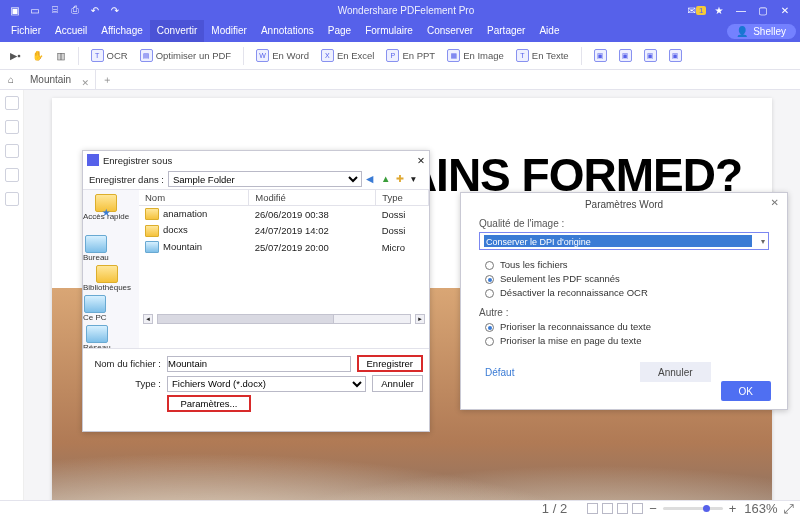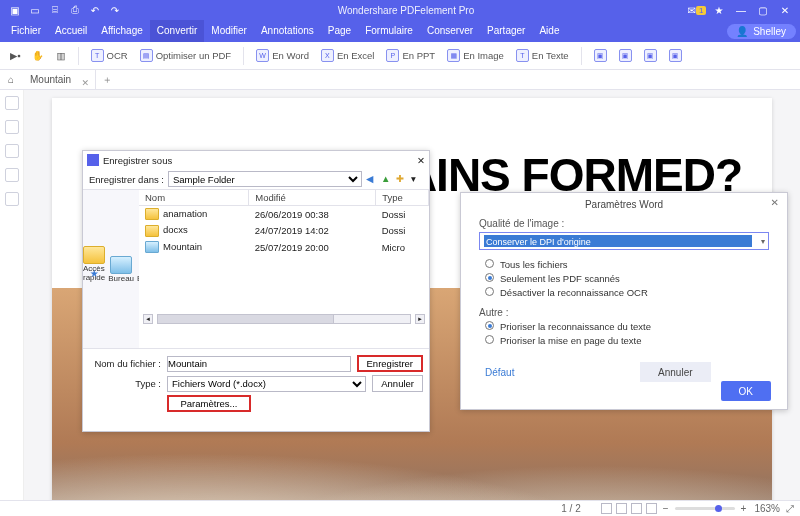--- a/index.html
+++ b/index.html
@@ -43,38 +43,38 @@
      background: linear-gradient(180deg,#d9a675 0%, #b07a55 50%, #5c6a7a 100%);
   }
   .doc-page .hero::after{content:"";position:absolute;left:0;right:0;bottom:0;height:55%;
     background:
       radial-gradient(ellipse at 20% 100%, #fff 0%, #ecdcc7 30%, transparent 60%),
       radial-gradient(ellipse at 75% 100%, #fff 0%, #e7d4bc 25%, transparent 55%);
   }
   .doc-page .headline{position:absolute; top:50px; right:30px; font-size:46px; font-weight:900; letter-spacing:-1px; font-family:"Arial Black","Arial Narrow",sans-serif;}
 
   
-  .statusbar{position:absolute; left:0; right:0; bottom:0; height:16px; border-top:1px solid #e3e3ec; background:#fff; display:flex; align-items:center; font-size:10px; color:#666; padding:0 6px;margin-top:23px;}
+  .statusbar{position:absolute; left:0; right:0; bottom:0; height:16px; border-top:1px solid #e3e3ec; background:#fff; display:flex; align-items:center; font-size:13px; color:#666; padding:0 6px;margin-top:23px;}
   .statusbar .spacer{flex:1;}
   .statusbar .zoom-track{width:60px;height:3px;background:#ddd;border-radius:2px;margin:0 6px;position:relative;}
   .statusbar .zoom-track .thumb{position:absolute;width:7px;height:7px;border-radius:50%;background:#5661ea;top:-2px;left:40px;}
   .statusbar .view-icons{display:flex;gap:4px;margin-right:6px;}
   .statusbar .vicon{width:11px;height:11px;border:1px solid #b9b9c7;}
 
   
   .save-dialog{position:absolute; left:82px; top:150px; width:348px; height:282px; background:#fff; border:1px solid #c9c9d4; box-shadow:0 1px 6px rgba(0,0,0,.2); font-size:9.5px; color:#222;}
   .save-dialog .titlebar2{display:flex; align-items:center; padding:2px 4px; height:18px;}
   .save-dialog .titlebar2 .appicon{width:12px;height:12px;background:#5661ea;margin-right:4px;}
   .save-dialog .titlebar2 .close{margin-left:auto;}
   .save-dialog .row{display:flex; align-items:center; padding:2px 6px; gap:4px;}
   .save-dialog select, .save-dialog input[type=text]{font-size:9.5px; height:16px; border:1px solid #b9b9c7; background:#fff;}
   .save-dialog .toolbar-mini{display:flex;gap:3px;}
   .save-dialog .toolbar-mini span{width:12px;height:12px;display:inline-block;}
   .sd-body{display:flex; height:160px; border-top:1px solid #e2e2ea; border-bottom:1px solid #e2e2ea;}
-  .sd-places{width:56px; background:#f7f7fb; display:flex; align-items:center; gap:3px; padding:4px 0; overflow:hidden;}
+  .sd-places{width:56px; background:#f7f7fb; display:flex; flex-direction:column; align-items:flex-start; gap:3px; padding:4px 0; overflow:hidden;}
   .sd-place{display:flex;flex-direction:column;align-items:center;font-size:8px;color:#333;}
   .sd-place .picon{width:22px;height:18px;background:linear-gradient(#ffe79a,#f5c23c);border:1px solid #dcae2c;border-radius:2px;}
   .sd-place.mon .picon{background:linear-gradient(#d6f0ff,#7fbfe8);border-color:#69a9d2;}
   .sd-place.star::after{content:"★";position:relative;top:-14px;color:#3a7bd5;font-size:10px;}
   .sd-files{flex:1; overflow:hidden;}
   .sd-files table{width:100%; border-collapse:collapse; font-size:9.5px;}
   .sd-files th{ text-align:left; font-weight:400; color:#444; border-bottom:1px solid #e2e2ea; border-right:1px solid #e2e2ea; padding:2px 6px; background:#fff; position:sticky; top:0;}
   .sd-files td{ padding:2px 6px; white-space:nowrap;}
   .sd-files td.name-cell::before{content:""; display:inline-block; width:12px;height:10px; background:linear-gradient(#ffe79a,#f5c23c); border:1px solid #dcae2c; margin-right:4px; vertical-align:middle; border-radius:1px;}
   .sd-files tr.file td.name-cell::before{background:linear-gradient(#d6f0ff,#7fbfe8);border-color:#69a9d2;}
@@ -92,21 +92,21 @@
 
   
   .param-dialog{position:absolute; left:460px; top:192px; width:328px; height:218px; background:#fff; border:1px solid #c9c9d4; box-shadow:0 1px 6px rgba(0,0,0,.2); font-size:10px; color:#333;}
   .param-dialog .pd-title{padding:6px 0 4px;text-align:center;color:#444;}
   .param-dialog .pd-close{position:absolute;top:4px;right:8px;color:#777;}
   .param-dialog .section{padding:4px 18px 2px;}
   .param-dialog .section .label{color:#555;margin-bottom:3px;}
   .param-dialog .combobox{border:1px solid #7b87f1;height:18px;background:#fff;position:relative;}
   .param-dialog .combobox .value{position:absolute;left:4px;right:16px;top:2px;bottom:2px;background:#3a7bd5;color:#fff;padding:0 2px;font-size:9px;line-height:14px;}
   .param-dialog .combobox .caret{position:absolute;right:3px;top:4px;font-size:8px;color:#666;}
-  .param-dialog .radio-row{display:flex;align-items:flex-start;gap:6px;margin:3px 0 3px 6px;font-size:9.5px;}
+  .param-dialog .radio-row{display:flex;align-items:flex-end;gap:6px;margin:3px 0 3px 6px;font-size:9.5px;}
   .param-dialog .radio{width:9px;height:9px;border:1px solid #777;border-radius:50%;position:relative;}
   .param-dialog .radio.checked::after{content:"";position:absolute;left:1.5px;top:1.5px;width:4px;height:4px;border-radius:50%;background:#3a7bd5;}
   .param-dialog .pd-footer{display:flex;gap:10px;justify-content:flex-end;align-items:center;padding:8px 16px;position:absolute;bottom:0;left:0;right:0;}
   .param-dialog .pd-footer .link{color:#3a7bd5;margin-right:auto;margin-left:8px;}
   .param-dialog .pd-footer .btn{height:20px;padding:0 18px;border:none;font-size:10px;}
   .param-dialog .pd-footer .btn.cancel{background:#ebedf6;color:#444;}
   .param-dialog .pd-footer .btn.ok{background:#4f6ff2;color:#fff;border-radius:2px;margin-top:38px;}
 </style>
 </head>
 <body>

